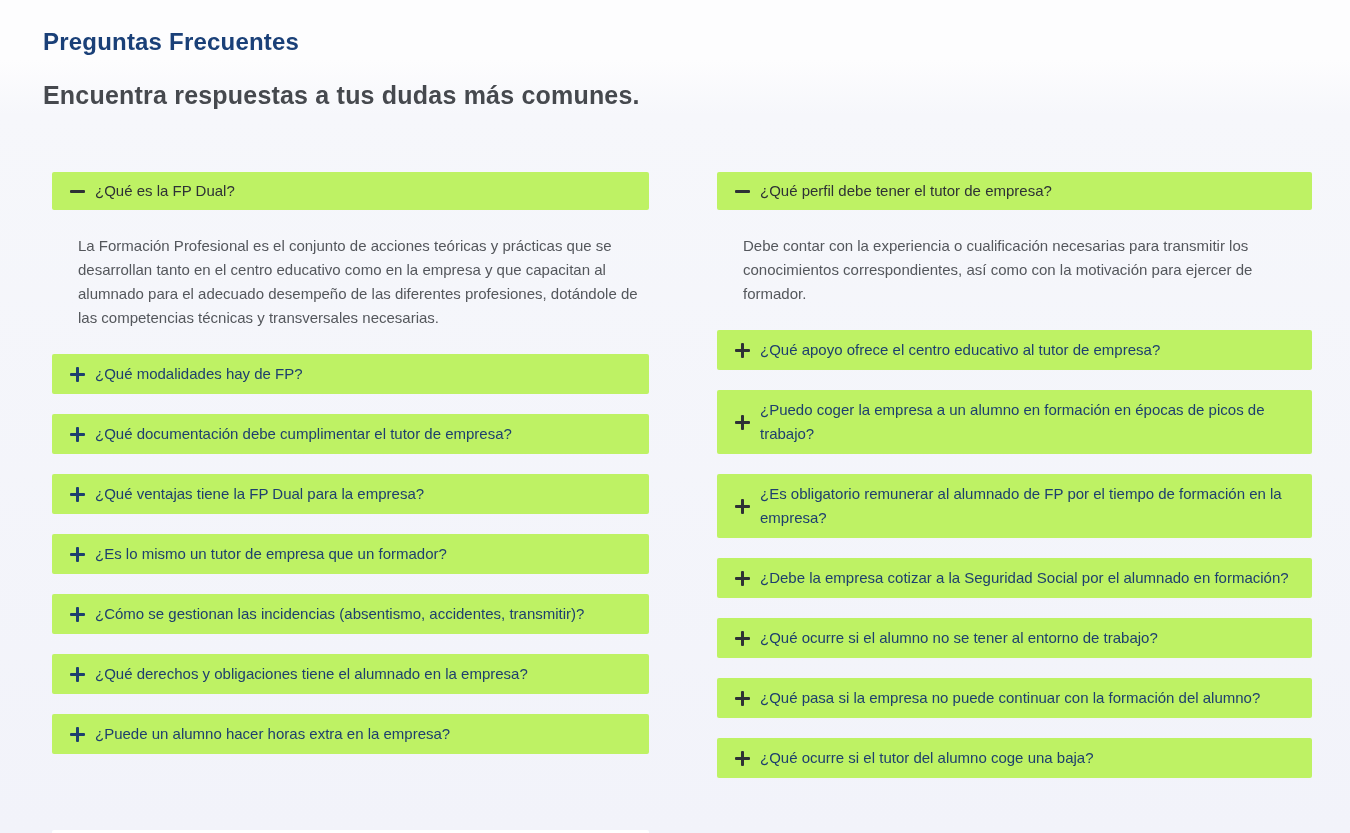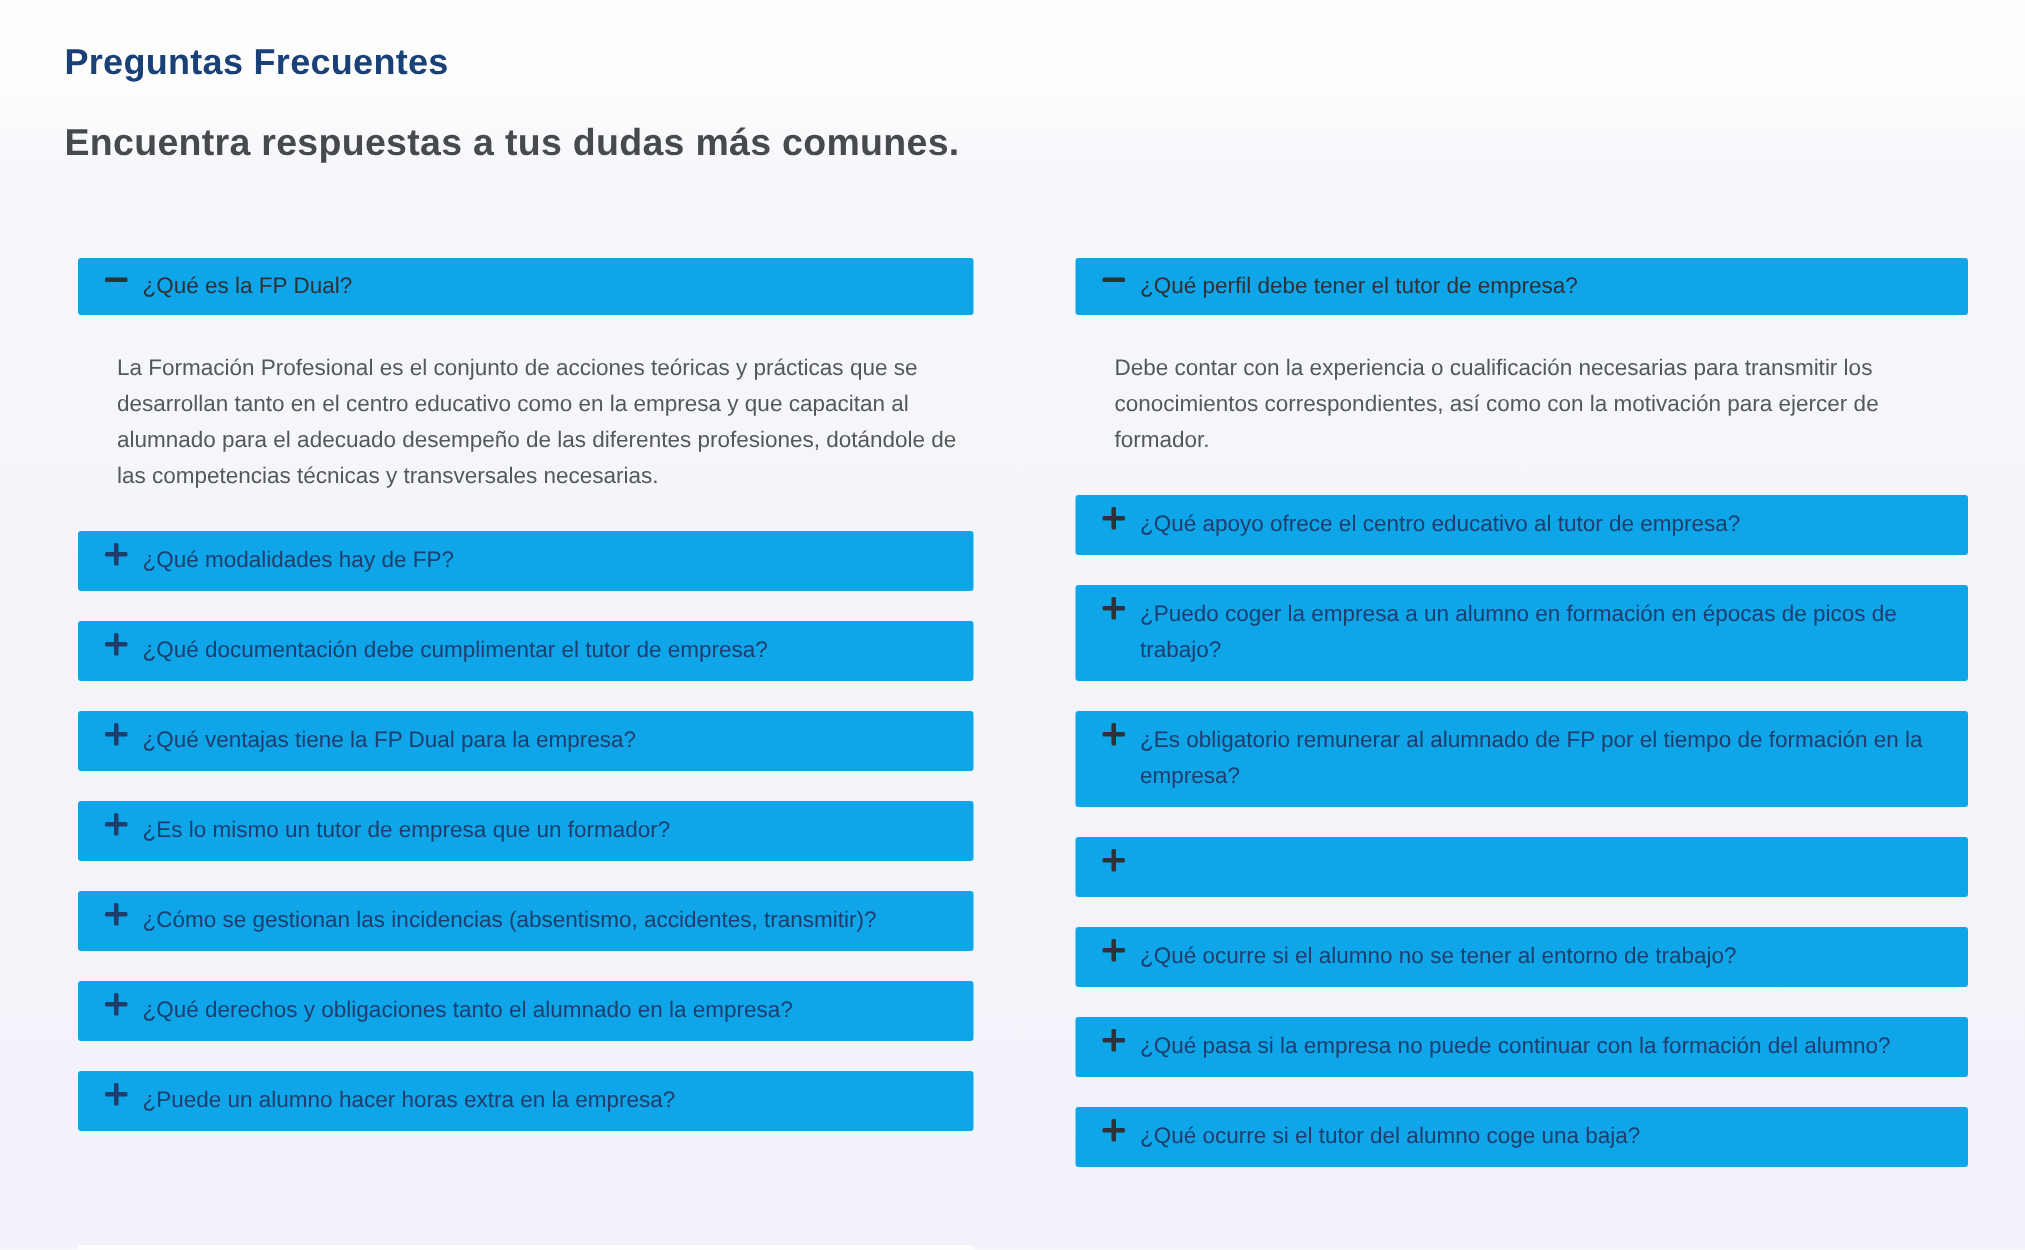--- a/index.html
+++ b/index.html
@@ -13,22 +13,22 @@
     font-size:24px;font-weight:bold;color:#1a4078;letter-spacing:.2px;
   }
   .page-subtitle{
     position:absolute;left:43px;top:60px;
     font-size:25px;font-weight:bold;color:#46494e;letter-spacing:.2px;
   }
   .col{position:absolute;top:172px;}
   .col-left{left:52px;width:597px;}
   .col-right{left:717px;width:595px;}
   .card{
-    background:#0ea5e9;border-radius:2px;
-    display:flex;align-items:flex-start;
+    background:#bef264;border-radius:2px;
+    display:flex;align-items:center;
     padding:8px 14px 8px 10px;box-sizing:border-box;
     min-height:40px;margin-bottom:20px;cursor:pointer;
   }
   .card .q{
     font-size:15px;line-height:24px;color:#1e3f6e;
   }
   .card.expanded-header{margin-bottom:0;min-height:38px;padding:7px 14px 7px 10px;}
   .card.expanded-header .q{color:#2e3135;}
   .icon{
     flex:0 0 auto;width:15px;height:15px;position:relative;margin:0 10px 0 8px;
@@ -88,21 +88,21 @@
     <span class="q">¿Es lo mismo un tutor de empresa que un formador?</span>
   </div>
 
   <div class="card">
     <span class="icon plus navy"></span>
     <span class="q">¿Cómo se gestionan las incidencias (absentismo, accidentes, transmitir)?</span>
   </div>
 
   <div class="card">
     <span class="icon plus navy"></span>
-    <span class="q">¿Qué derechos y obligaciones tanto el alumnado en la empresa?</span>
+    <span class="q">¿Qué derechos y obligaciones tiene el alumnado en la empresa?</span>
   </div>
 
   <div class="card">
     <span class="icon plus navy"></span>
     <span class="q">¿Puede un alumno hacer horas extra en la empresa?</span>
   </div>
 
 </div>
 
 <div class="col col-right">
@@ -123,20 +123,21 @@
     <span class="q">¿Puedo coger la empresa a un alumno en formación en épocas de picos de trabajo?</span>
   </div>
 
   <div class="card">
     <span class="icon plus dark"></span>
     <span class="q">¿Es obligatorio remunerar al alumnado de FP por el tiempo de formación en la empresa?</span>
   </div>
 
   <div class="card">
     <span class="icon plus dark"></span>
+    <span class="q">¿Debe la empresa cotizar a la Seguridad Social por el alumnado en formación?</span>
   </div>
 
   <div class="card">
     <span class="icon plus dark"></span>
     <span class="q">¿Qué ocurre si el alumno no se tener al entorno de trabajo?</span>
   </div>
 
   <div class="card">
     <span class="icon plus dark"></span>
     <span class="q">¿Qué pasa si la empresa no puede continuar con la formación del alumno?</span>

